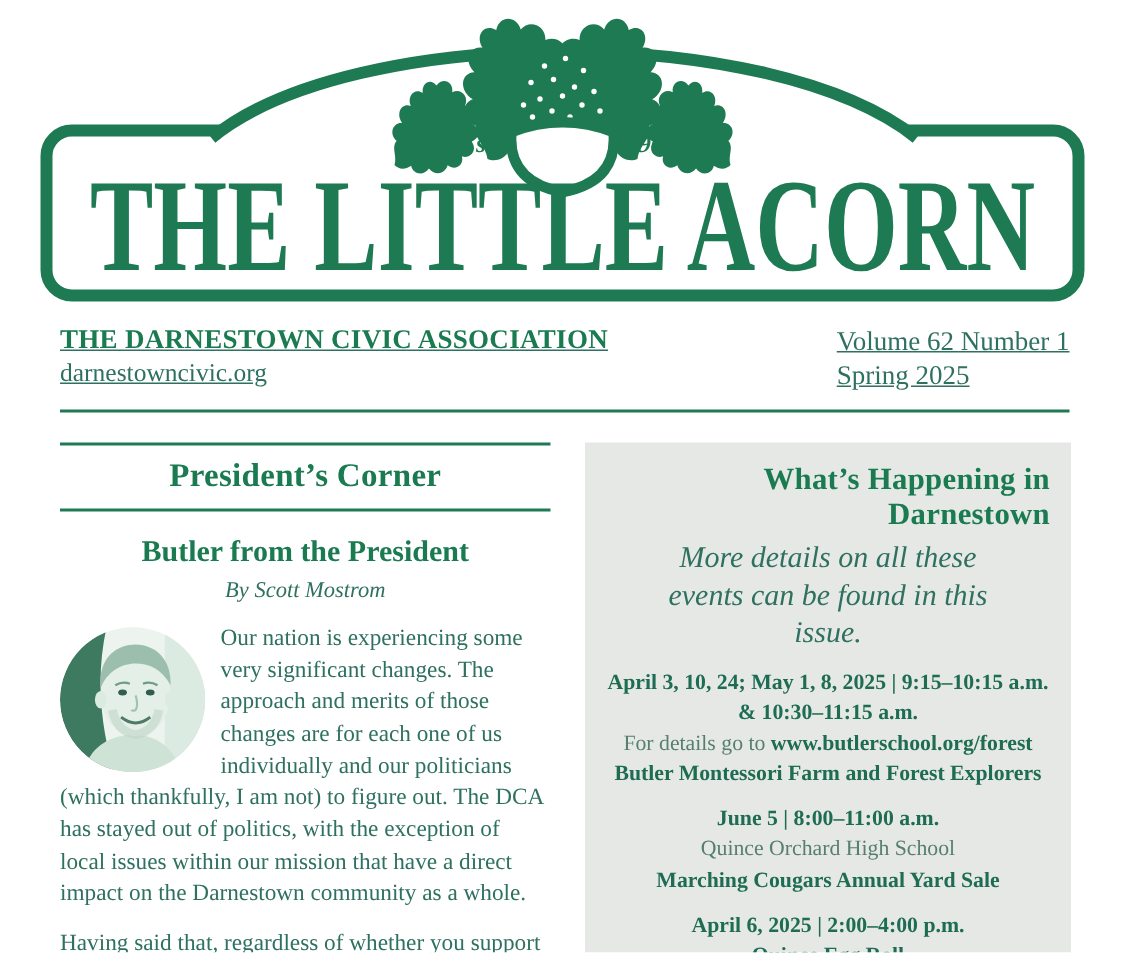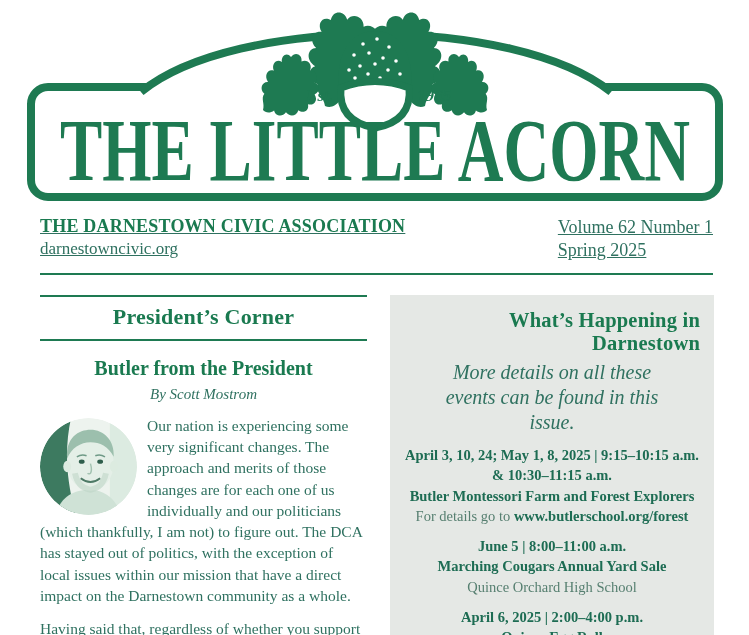--- a/index.html
+++ b/index.html
@@ -192,27 +192,27 @@
       </div>
     </div>
 
     <div class="col-right">
       <div class="events-box">
         <div class="box-title">What’s Happening in Darnestown</div>
         <div class="box-subtitle">More details on all these events can be found in this issue.</div>
         <div class="events" id="events-list">
             <div class="event">
               <div class="ev-line bold">April 3, 10, 24; May 1, 8, 2025 | 9:15–10:15 a.m. &amp; 10:30–11:15 a.m.</div>
+              <div class="ev-line link"><span class="ev-regular">For details go to </span><span class="ev-link">www.butlerschool.org/forest</span></div>
               <div class="ev-line bold">Butler Montessori Farm and Forest Explorers</div>
-              <div class="ev-line link"><span class="ev-regular">For details go to </span><span class="ev-link">www.butlerschool.org/forest</span></div>
             </div>
             <div class="event">
               <div class="ev-line bold">June 5 | 8:00–11:00 a.m.</div>
+              <div class="ev-line regular">Quince Orchard High School</div>
               <div class="ev-line bold">Marching Cougars Annual Yard Sale</div>
-              <div class="ev-line regular">Quince Orchard High School</div>
             </div>
             <div class="event">
               <div class="ev-line bold">April 6, 2025 | 2:00–4:00 p.m.</div>
               <div class="ev-line bold">Quince Egg Roll</div>
               <div class="ev-line regular">Darnestown Presbyterian Church</div>
             </div>
           </div>
       </div>
     </div>
 

